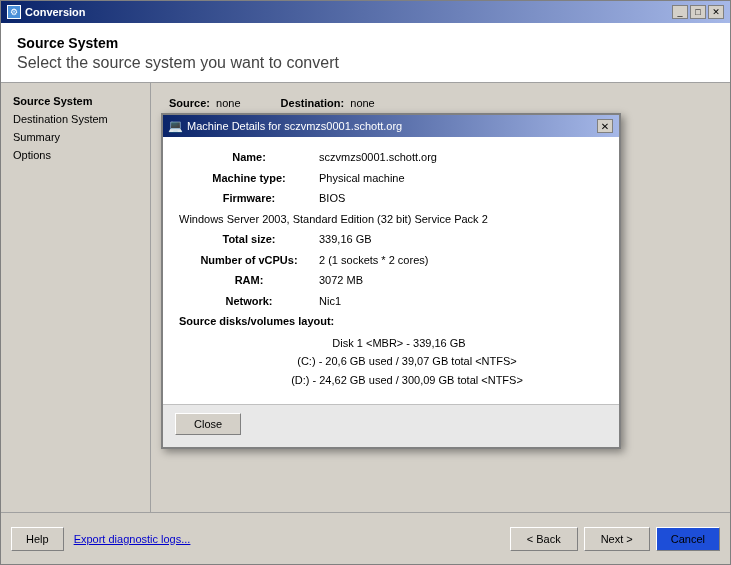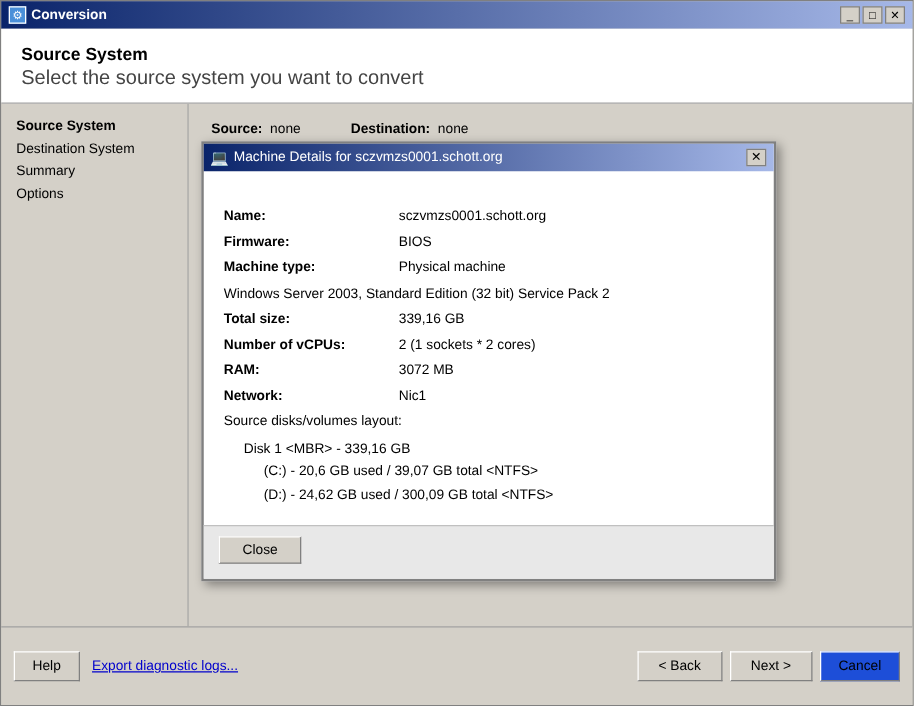--- a/index.html
+++ b/index.html
@@ -162,21 +162,22 @@
       background: #d4d0c8;
       border: 1px solid #808080;
       font-size: 10px;
       display: flex;
       align-items: center;
       justify-content: center;
       cursor: pointer;
       color: #000;
     }
     .modal-body {
-      padding: 28px 16px 14px;
+      padding: 12px 16px 14px;
+      text-align: center;
     }
     .info-row {
       display: flex;
       margin-bottom: 4px;
       font-size: 11px;
       line-height: 1.5;
     }
     .info-label {
       font-weight: bold;
       min-width: 140px;
@@ -213,21 +214,21 @@
       cursor: pointer;
       font-size: 11px;
     }
     .footer-bar {
       background: #d4d0c8;
       border-top: 1px solid #a0a0a0;
       padding: 8px 10px;
       display: flex;
       align-items: center;
       justify-content: space-between;
-      height: 63px;
+      height: 52px;
       flex-shrink: 0;
     }
     .footer-left {
       display: flex;
       align-items: center;
       gap: 10px;
     }
     .footer-btn {
       padding: 5px 14px;
       background: #d4d0c8;
@@ -327,49 +328,49 @@
             <span class="modal-title-text">Machine Details for sczvmzs0001.schott.org</span>
           </div>
           <div class="modal-close-btn">✕</div>
         </div>
         <div class="modal-body">
           <div class="info-row">
             <span class="info-label">Name:</span>
             <span class="info-value">sczvmzs0001.schott.org</span>
           </div>
           <div class="info-row">
+            <span class="info-label">Machine type:</span>
+            <span class="info-value">Physical machine</span>
+          </div>
+          <div class="info-row">
             <span class="info-label">Firmware:</span>
             <span class="info-value">BIOS</span>
           </div>
           <div class="info-row">
-            <span class="info-label">Machine type:</span>
-            <span class="info-value">Physical machine</span>
-          </div>
-          <div class="info-row">
             <span class="info-value">Windows Server 2003, Standard Edition (32 bit) Service Pack 2</span>
           </div>
           <div class="info-row">
             <span class="info-label">Total size:</span>
             <span class="info-value">339,16 GB</span>
           </div>
           <div class="info-row">
             <span class="info-label">Number of vCPUs:</span>
             <span class="info-value">2 (1 sockets * 2 cores)</span>
           </div>
           <div class="info-row">
             <span class="info-label">RAM:</span>
             <span class="info-value">3072 MB</span>
           </div>
           <div class="info-row">
             <span class="info-label">Network:</span>
             <span class="info-value">Nic1</span>
           </div>
           <div class="disk-layout">
             <div class="info-row">
-              <span class="info-label" style="font-weight:normal;">Source disks/volumes layout:</span>
+              <span class="info-label" style="font-weight:bold;">Source disks/volumes layout:</span>
             </div>
             <div class="disk-indent1">Disk 1 &lt;MBR&gt; - 339,16 GB</div>
             <div class="disk-indent2">(C:) - 20,6 GB used / 39,07 GB total &lt;NTFS&gt;</div>
             <div class="disk-indent2">(D:) - 24,62 GB used / 300,09 GB total &lt;NTFS&gt;</div>
           </div>
         </div>
         <div class="modal-footer">
           <button class="close-btn">Close</button>
         </div>
       </div>

